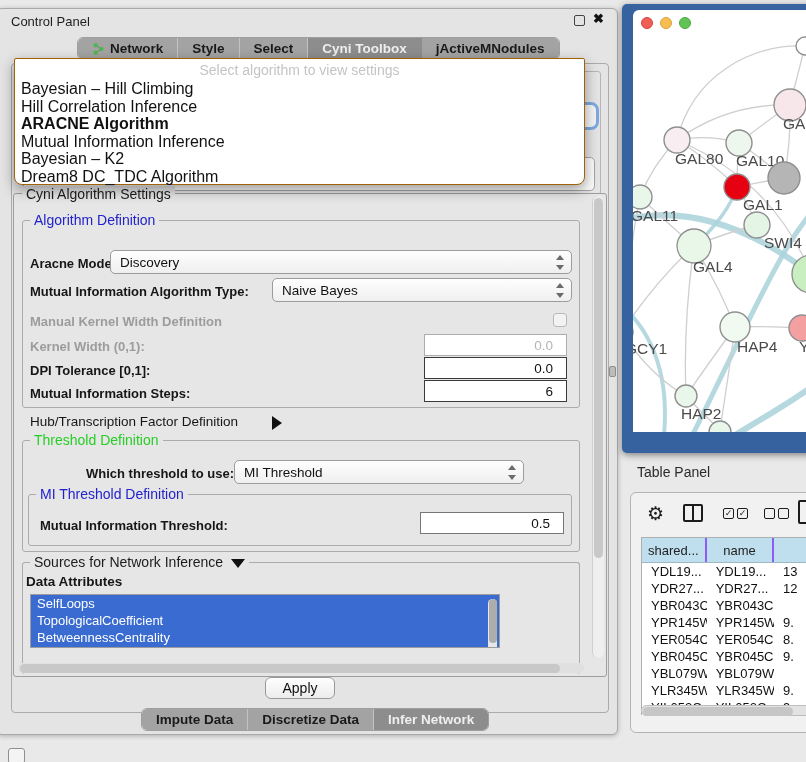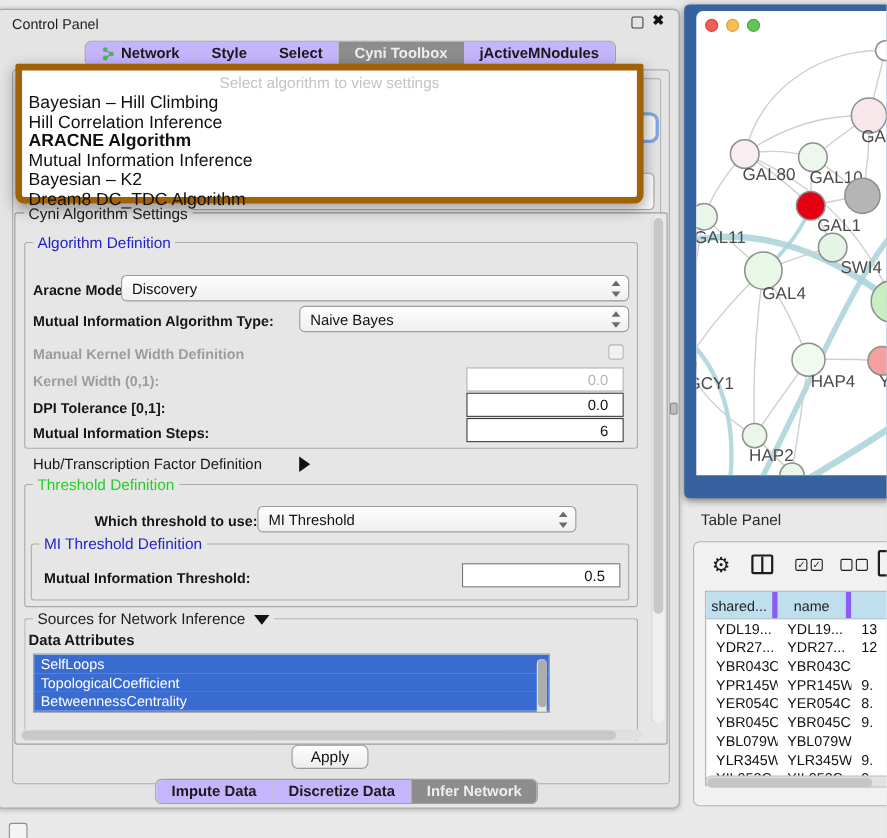--- a/index.html
+++ b/index.html
@@ -14,36 +14,36 @@
   .cp-titlebar { position:absolute; left:0; top:0; width:100%; height:24px; }
   .cp-title { position:absolute; left:14px; top:5px; font-size:13px; color:#1d1d1d; }
   .win-float { position:absolute; left:577px; top:6px; width:11px; height:11px; border:1.5px solid #444; border-radius:2px; background:transparent; }
   .win-close { position:absolute; left:596px; top:2px; font-size:13px; font-weight:bold; color:#111; }
 
   
   .tabbar { position:absolute; display:flex; border:1px solid #9F9F9F; border-radius:6px; overflow:hidden; background:#FFF; }
   .tabbar.top { left:80px; top:28px; height:23px; }
   .tabbar.bottom { left:144px; top:699px; height:23px; }
   .tabseg { display:flex; align-items:center; gap:5px; padding:0 14px; font-size:13.5px; font-weight:bold; color:#1a1a1a;
-            border-right:1px solid #C3C3C3; background:#c4b5fd; white-space:nowrap; }
+            border-right:1px solid #C3C3C3; background:#a3a3a3; white-space:nowrap; }
   .tabseg:last-child { border-right:none; }
   .tabseg.sel { background:#8D8D8D; color:#EFEFEF; border-right-color:#8D8D8D;align-items:center; }
 
   
   .outerbox { position:absolute; left:14px; top:54px; width:598px; height:650px; border:1px solid #ABABAB; border-radius:4px; }
 
   
   .bg-groupbox { position:absolute; left:26px; top:62px; width:578px; height:124px; border:1px solid #B5B5B5; border-radius:3px; background:#E4E4E4; }
   .bg-combo-ring { position:absolute; left:560px; top:93px; width:42px; height:28px; border:3px solid #7FA8E0; border-radius:8px; background:#F4F4F4; }
   .bg-input { position:absolute; left:26px; top:148px; width:572px; height:34px; border:1px solid #A5A5A5; border-radius:5px; background:#FBFBFB;
               font-size:14px; color:#B9B9B9; padding:9px 0 0 12px; overflow:hidden; }
 
   
   .popup { position:absolute; left:17px; top:49px; width:571px; height:127px; background:#FFFFFF;
-           border:6px solid #a16207; border-radius:2px 2px 8px 8px; box-shadow:0 5px 14px rgba(0,0,0,.38); padding-top:2px; }
+           border:1px solid #a16207; border-radius:2px 2px 8px 8px; box-shadow:0 5px 14px rgba(0,0,0,.38); padding-top:2px; }
   .popup-prompt { text-align:center; color:#C4C4C4; font-size:14px; height:19px; line-height:19px; }
   .pitem { font-size:16px; color:#111; height:17.5px; line-height:17.5px; padding-left:6px; white-space:nowrap; }
   .pitem.sel { font-weight:bold; }
 
   
   .settings { position:absolute; left:16px; top:184px; width:594px; height:484px; border:1px solid #9E9E9E; border-radius:3px; background:#E6E6E6; }
   .gtitle { position:absolute; font-size:14px; background:#E6E6E6; padding:0 4px; white-space:nowrap; }
   .gtitle.black { color:#1c1c1c; }
   .gtitle.blue  { color:#2222CC; }
   .gtitle.green { color:#27CE27; }
@@ -96,21 +96,21 @@
   .tp-card { position:absolute; left:630px; top:492px; width:200px; height:241px; background:#F1F1F1; border:1px solid #B4B4B4; border-radius:6px; }
   .tp-toolbar { position:absolute; left:0; top:0; width:100%; height:42px; }
   .gear { position:absolute; left:16px; top:9px; font-size:19px; color:#1c1c1c; }
   .colicon { position:absolute; left:52px; top:11px; width:20px; height:18px; border:2px solid #1c1c1c; border-radius:2px; }
   .colicon::after { content:""; position:absolute; left:7px; top:0; width:2px; height:14px; background:#1c1c1c; }
   .ckpair { position:absolute; top:15px; display:flex; gap:3px; }
   .ck { width:11px; height:11px; border:1.5px solid #1c1c1c; border-radius:2px; font-size:9px; line-height:9px; text-align:center; color:#1c1c1c; }
   .fileicon { position:absolute; left:167px; top:7px; width:18px; height:24px; border:2px solid #1c1c1c; border-radius:2px; background:#F1F1F1; }
   .tp-table { position:absolute; left:10px; top:44px; width:186px; height:178px; background:#FFF; border:1px solid #AFAFAF; border-bottom:none; overflow:hidden; }
   .tp-hrow { display:flex; height:25px; border-bottom:1px solid #9FB9C4; }
-  .tp-hcell { background:#BFDFEE; border-right:5px solid #8b5cf6; font-size:13px; color:#222; text-align:center; line-height:25px; overflow:hidden; white-space:nowrap; }
+  .tp-hcell { background:#BFDFEE; border-right:2px solid #8b5cf6; font-size:13px; color:#222; text-align:center; line-height:25px; overflow:hidden; white-space:nowrap; }
   .tp-row { display:flex; height:17px; }
   .tp-cell { font-size:13px; color:#111; padding-left:9px; line-height:17px; overflow:hidden; white-space:nowrap; }
   .tp-hscroll { position:absolute; left:10px; top:212px; width:186px; height:11px; background:#E2E2E2; border:1px solid #BDBDBD; border-radius:6px; }
   .tp-hthumb { position:absolute; left:1px; top:0.5px; width:150px; height:9px; background:#C6C6C6; border-radius:5px; }
 
   
   .mini-icon { position:absolute; left:8px; top:748px; width:17px; height:16px; border:1.5px solid #8F8F8F; border-radius:3px; background:#F4F4F4; }
 
   .net-tab-icon { width:13px; height:14px; }
 </style>

